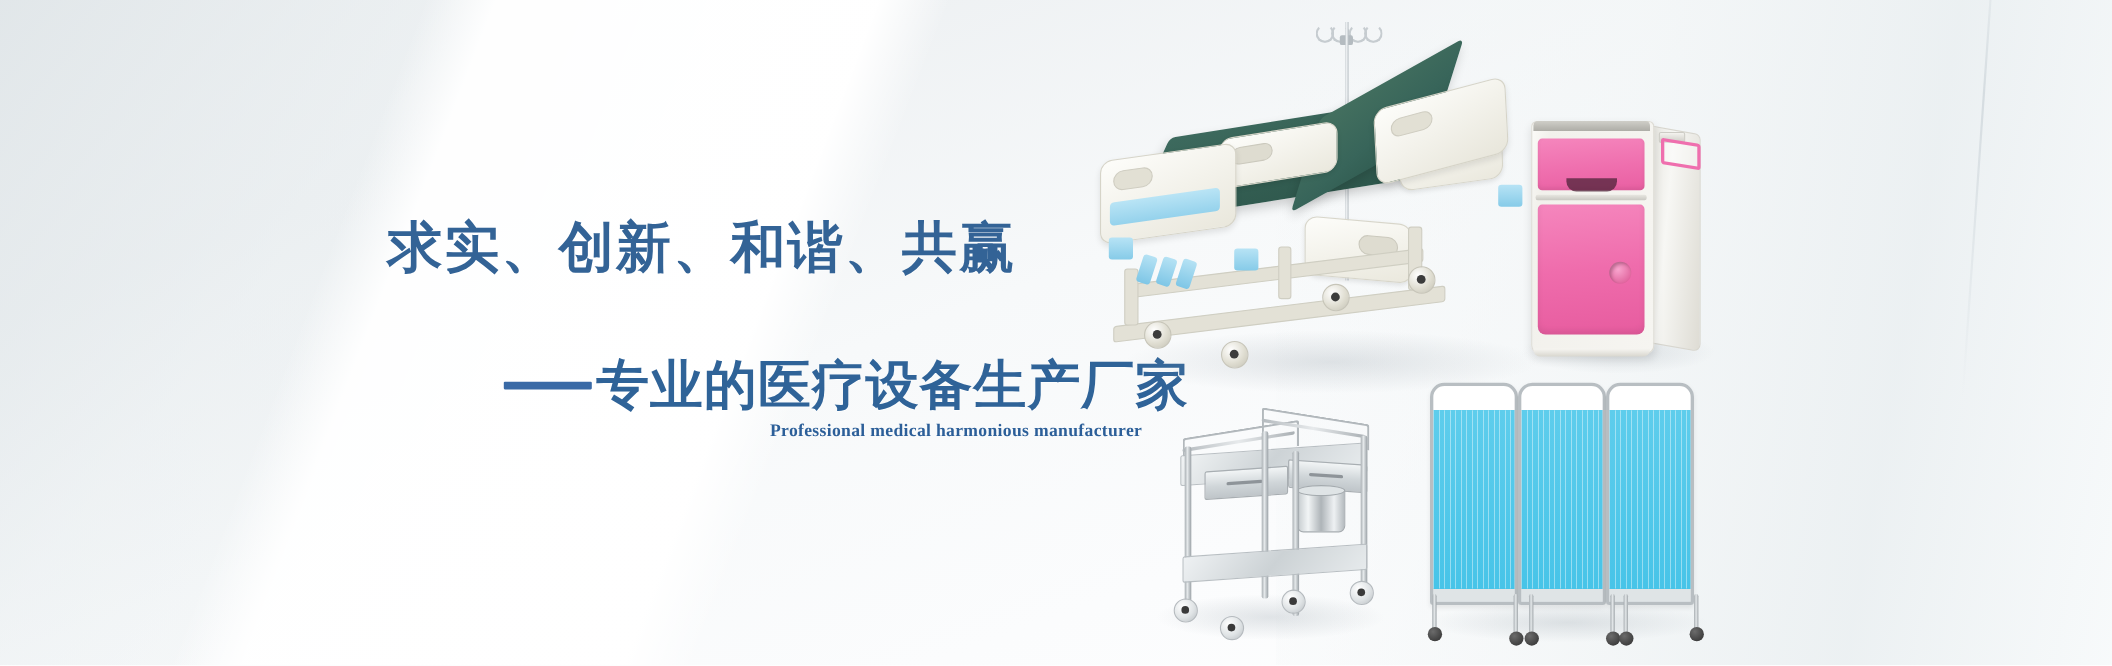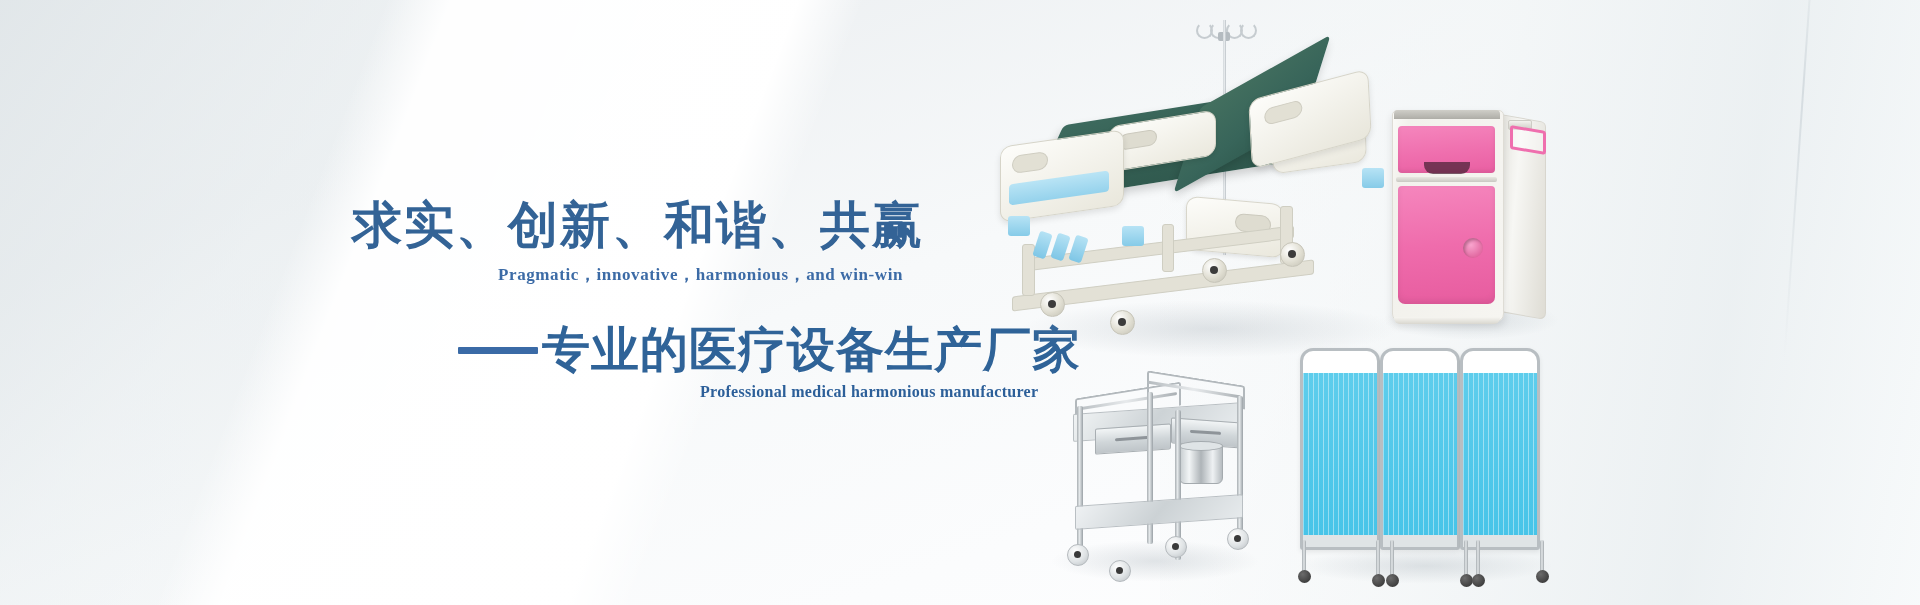--- a/index.html
+++ b/index.html
@@ -279,21 +279,20 @@
 
   <div class="bg-shade"></div>
   <div class="bg-wall-right"></div>
   <div class="bg-wall-edge"></div>
   <div class="bg-swoosh"></div>
 
   <div class="copy">
 
     <div class="headline-1">求实、创新、和谐、共赢</div>
 
-    <div class="subline-1">Pragmatic，innovative，harmonious，and win-win</div>
 
     <div class="headline-2-wrap">
       <span class="em-dash"></span>
       <span class="headline-2">专业的医疗设备生产厂家</span>
     </div>
 
     <div class="subline-2">Professional medical harmonious manufacturer</div>
   </div>
 
   <div class="shadow-soft" style="left:1020px;top:300px;width:380px;height:58px;"></div>

